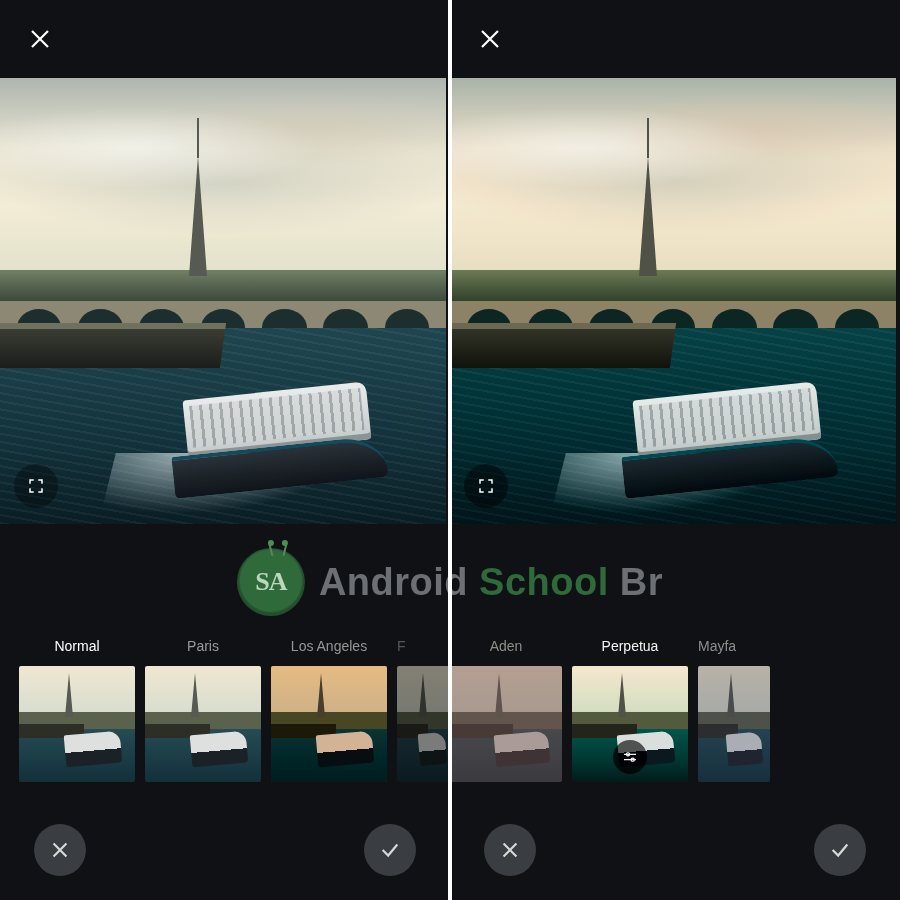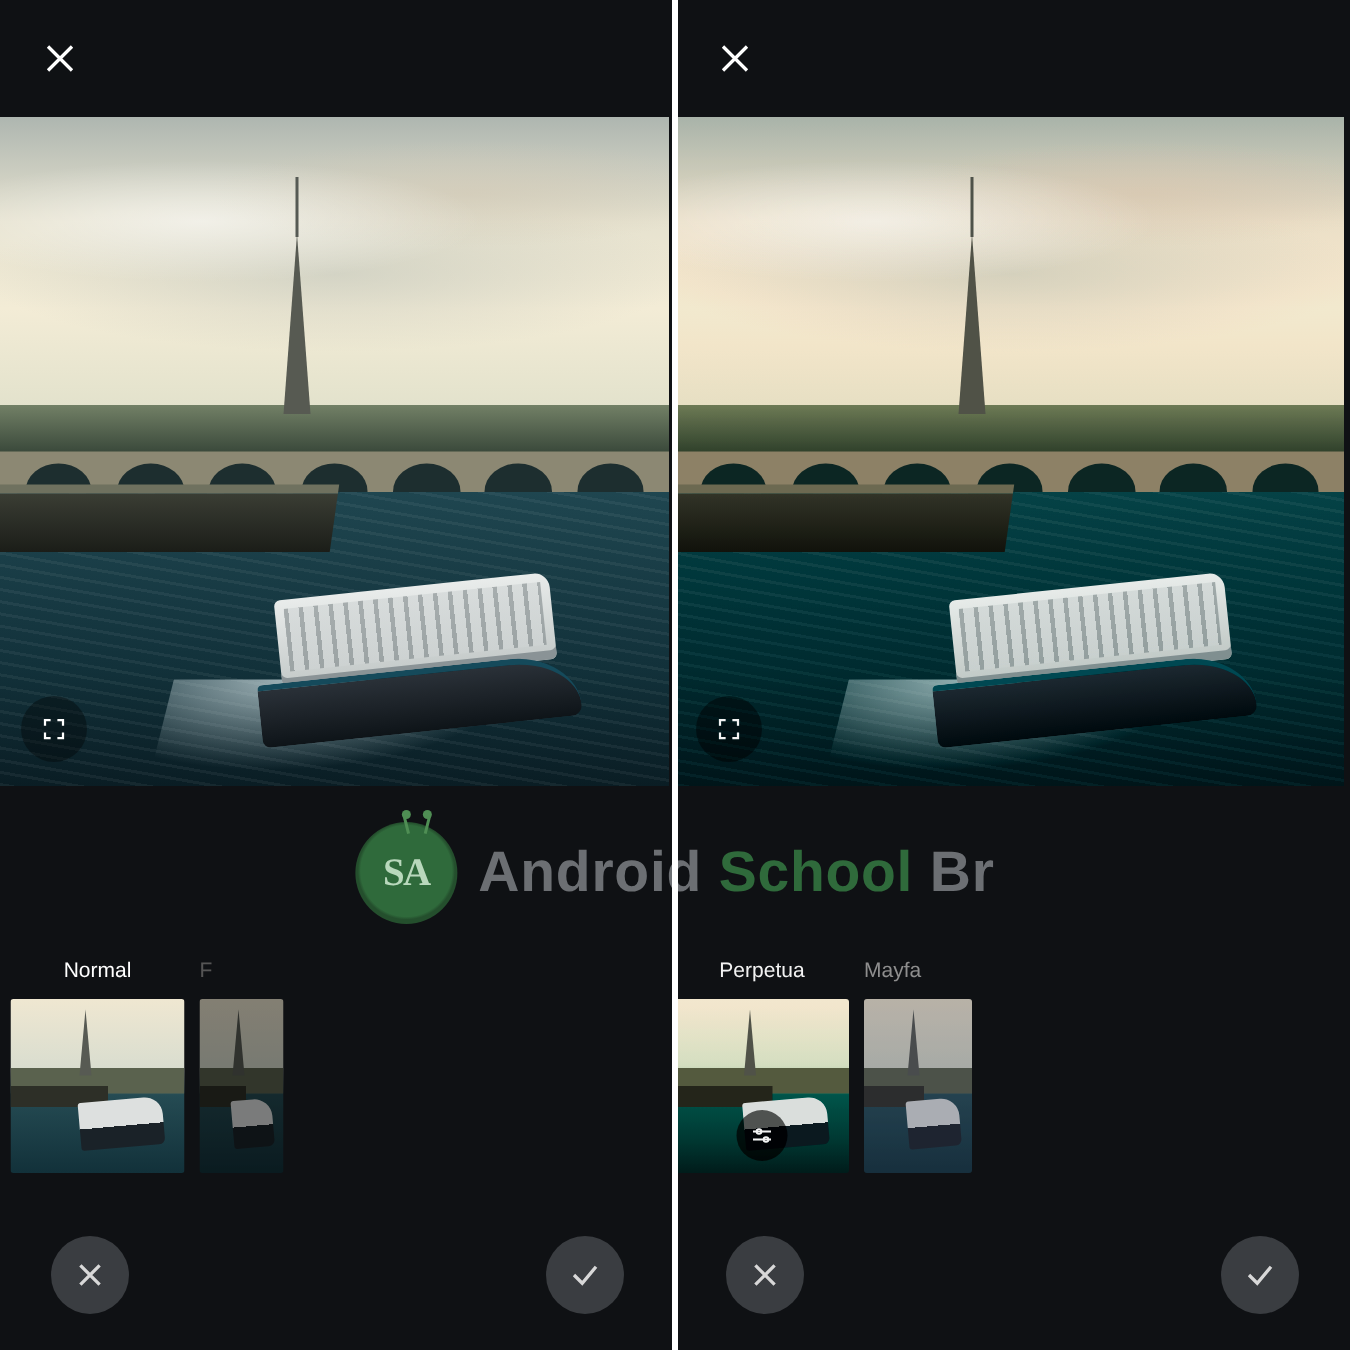--- a/index.html
+++ b/index.html
@@ -140,21 +140,21 @@
     display:flex; align-items:center; justify-content:center;
     cursor:pointer;
   }
   .expand-btn svg { width:18px; height:18px; stroke:#fff; stroke-width:2; fill:none;}
 
   .mid-gap { height: 114px; }
 
   .filter-strip {
     height: 160px;
     display:flex;
-    padding-left:7px;
+    padding-left:19px;
     gap:10px;
     overflow:hidden;
     align-items:flex-start;
   }
   .filter-item {
     width:116px;
     flex:0 0 116px;
     display:flex;
     flex-direction:column;
     align-items:center;
@@ -328,20 +328,44 @@
       <div class="thumb">
           <div class="scene-sm">
             <div class="sm-hor"></div>
             <div class="sm-tower"></div>
             <div class="sm-barge"></div>
             <div class="sm-boat"></div>
           </div>
           <div class="ov"></div>
         </div>
     </div>
+    <div class="filter-item">
+      <div class="filter-label">Paris</div>
+      <div class="thumb">
+          <div class="scene-sm">
+            <div class="sm-hor"></div>
+            <div class="sm-tower"></div>
+            <div class="sm-barge"></div>
+            <div class="sm-boat"></div>
+          </div>
+          <div class="ov"></div>
+        </div>
+    </div>
+    <div class="filter-item f-la">
+      <div class="filter-label">Los Angeles</div>
+      <div class="thumb">
+          <div class="scene-sm">
+            <div class="sm-hor"></div>
+            <div class="sm-tower"></div>
+            <div class="sm-barge"></div>
+            <div class="sm-boat"></div>
+          </div>
+          <div class="ov"></div>
+        </div>
+    </div>
     <div class="filter-item narrow f-dim">
       <div class="filter-label">F</div>
       <div class="thumb">
           <div class="scene-sm">
             <div class="sm-hor"></div>
             <div class="sm-tower"></div>
             <div class="sm-barge"></div>
             <div class="sm-boat"></div>
           </div>
           <div class="ov"></div>
@@ -403,20 +427,32 @@
     <div class="expand-btn">
       <svg viewBox="0 0 24 24">
         <path d="M4 9 V4 H9 M15 4 H20 V9 M20 15 V20 H15 M9 20 H4 V15"></path>
       </svg>
     </div>
   </div>
 
   <div class="mid-gap"></div>
 
   <div class="filter-strip" style="padding-left:0;">
+    <div class="filter-item f-aden" style="width:112px;flex:0 0 112px;">
+      <div class="filter-label">Aden</div>
+      <div class="thumb" style="width:112px;">
+          <div class="scene-sm">
+            <div class="sm-hor"></div>
+            <div class="sm-tower"></div>
+            <div class="sm-barge"></div>
+            <div class="sm-boat"></div>
+          </div>
+          <div class="ov"></div>
+        </div>
+    </div>
     <div class="filter-item selected f-perp">
       <div class="filter-label">Perpetua</div>
       <div class="thumb">
         <div class="scene-sm">
             <div class="sm-hor"></div>
             <div class="sm-tower"></div>
             <div class="sm-barge"></div>
             <div class="sm-boat"></div>
           </div>
         <div class="ov"></div>

